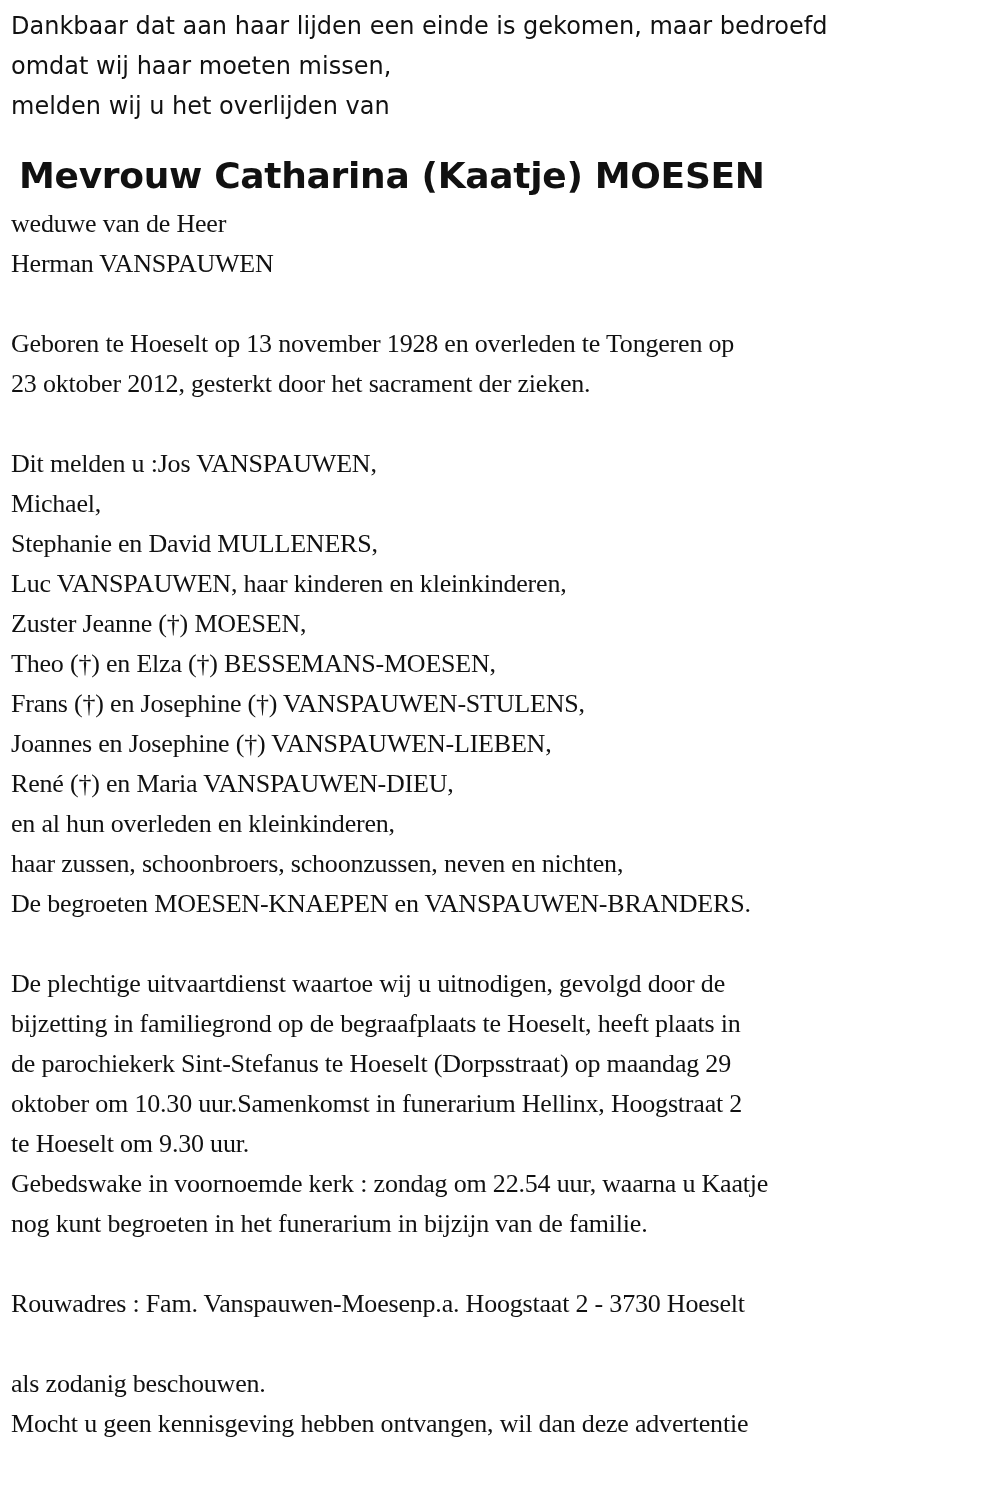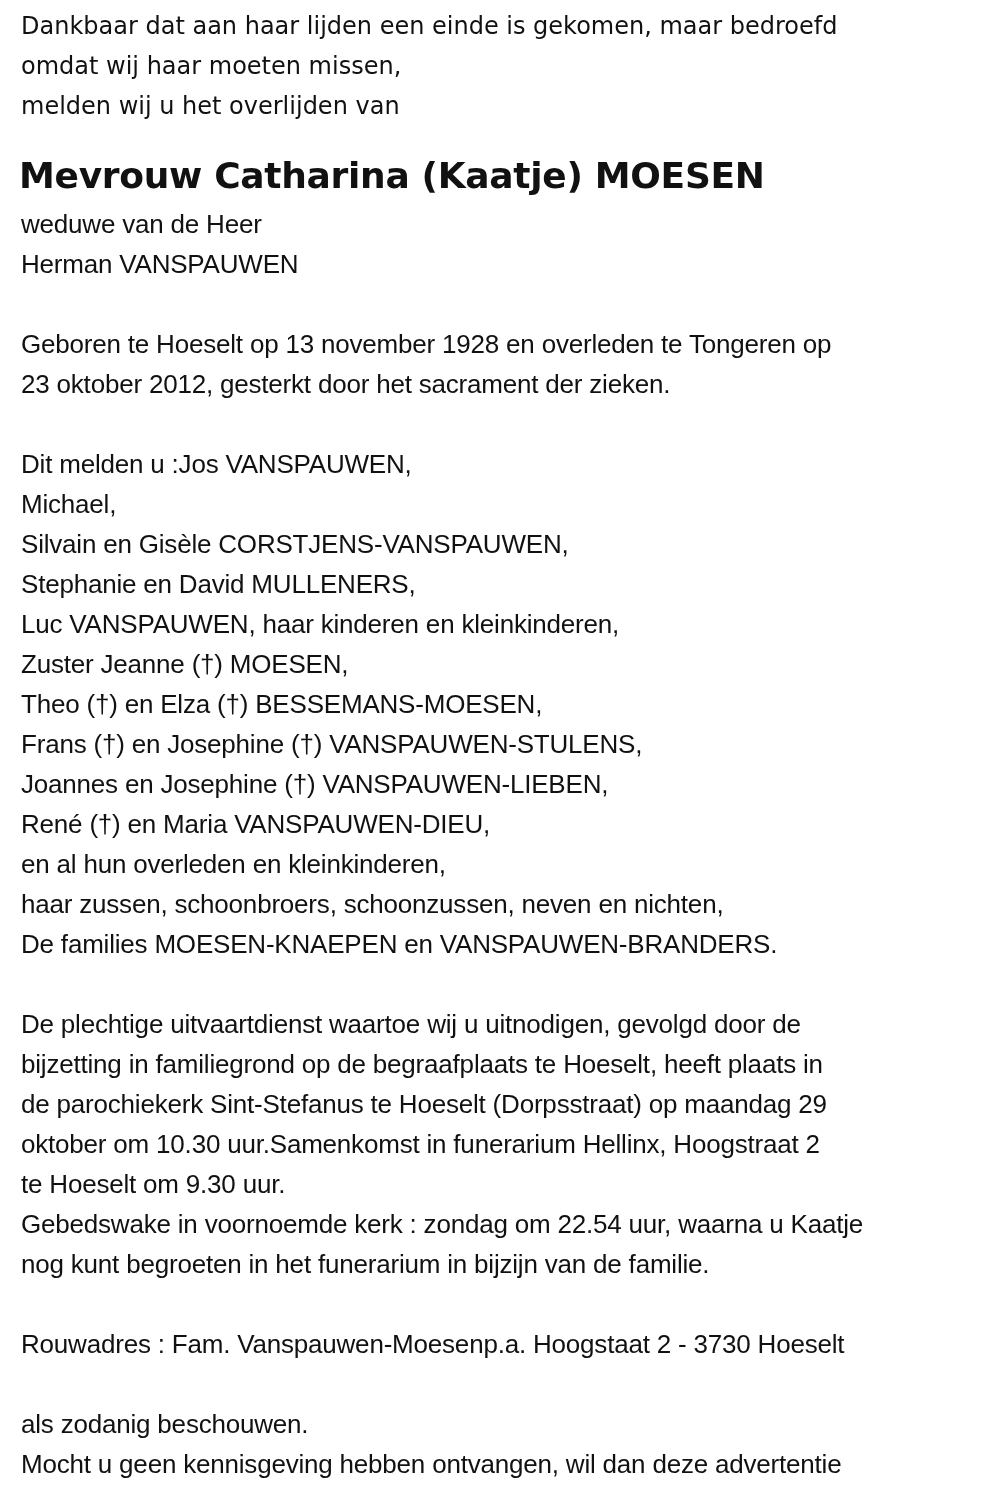--- a/index.html
+++ b/index.html
@@ -16,24 +16,23 @@
     }
     .page {
       padding: 6px 0 0 11px;
     }
     .line {
       font-size: 24px;
       line-height: 40px;
       white-space: nowrap;
       display: block;
       height: 40px;
-      margin-left: 10px;
     }
     .condensed {
-      font-family: Liberation Sans, sans-serif;
+      font-family: Liberation Serif, serif;
       font-size: 26px;
       letter-spacing: -0.2px;
     }
     .title {
       font-family: "DejaVu Sans", sans-serif;
       font-weight: bold;
       font-size: 36px;
       line-height: 40px;
       height: 40px;
       letter-spacing: -0.3px;
@@ -67,31 +66,30 @@
   <div>
     <span class="line condensed">Geboren te Hoeselt op 13 november 1928 en overleden te Tongeren op</span>
     <span class="line condensed">23 oktober 2012, gesterkt door het sacrament der zieken.</span>
   </div>
 
   <div class="gap"></div>
 
   <div>
     <span class="line condensed">Dit melden u :Jos VANSPAUWEN,</span>
     <span class="line condensed">Michael,</span>
-    <span class="line condensed">Silvain en Gisèle CORSTJENS-VANSPAUWEN,</span>
     <span class="line condensed">Stephanie en David MULLENERS,</span>
     <span class="line condensed">Luc VANSPAUWEN, haar kinderen en kleinkinderen,</span>
     <span class="line condensed">Zuster Jeanne (†) MOESEN,</span>
     <span class="line condensed">Theo (†) en Elza (†) BESSEMANS-MOESEN,</span>
     <span class="line condensed">Frans (†) en Josephine (†) VANSPAUWEN-STULENS,</span>
     <span class="line condensed">Joannes en Josephine (†) VANSPAUWEN-LIEBEN,</span>
     <span class="line condensed">René (†) en Maria VANSPAUWEN-DIEU,</span>
     <span class="line condensed">en al hun overleden en kleinkinderen,</span>
     <span class="line condensed">haar zussen, schoonbroers, schoonzussen, neven en nichten,</span>
-    <span class="line condensed">De families MOESEN-KNAEPEN en VANSPAUWEN-BRANDERS.</span>
+    <span class="line condensed">De begroeten MOESEN-KNAEPEN en VANSPAUWEN-BRANDERS.</span>
   </div>
 
   <div class="gap"></div>
 
   <div>
     <span class="line condensed">De plechtige uitvaartdienst waartoe wij u uitnodigen, gevolgd door de</span>
     <span class="line condensed">bijzetting in familiegrond op de begraafplaats te Hoeselt, heeft plaats in</span>
     <span class="line condensed">de parochiekerk Sint-Stefanus te Hoeselt (Dorpsstraat) op maandag 29</span>
     <span class="line condensed">oktober om 10.30 uur.Samenkomst in funerarium Hellinx, Hoogstraat 2</span>
     <span class="line condensed">te Hoeselt om 9.30 uur.</span>

